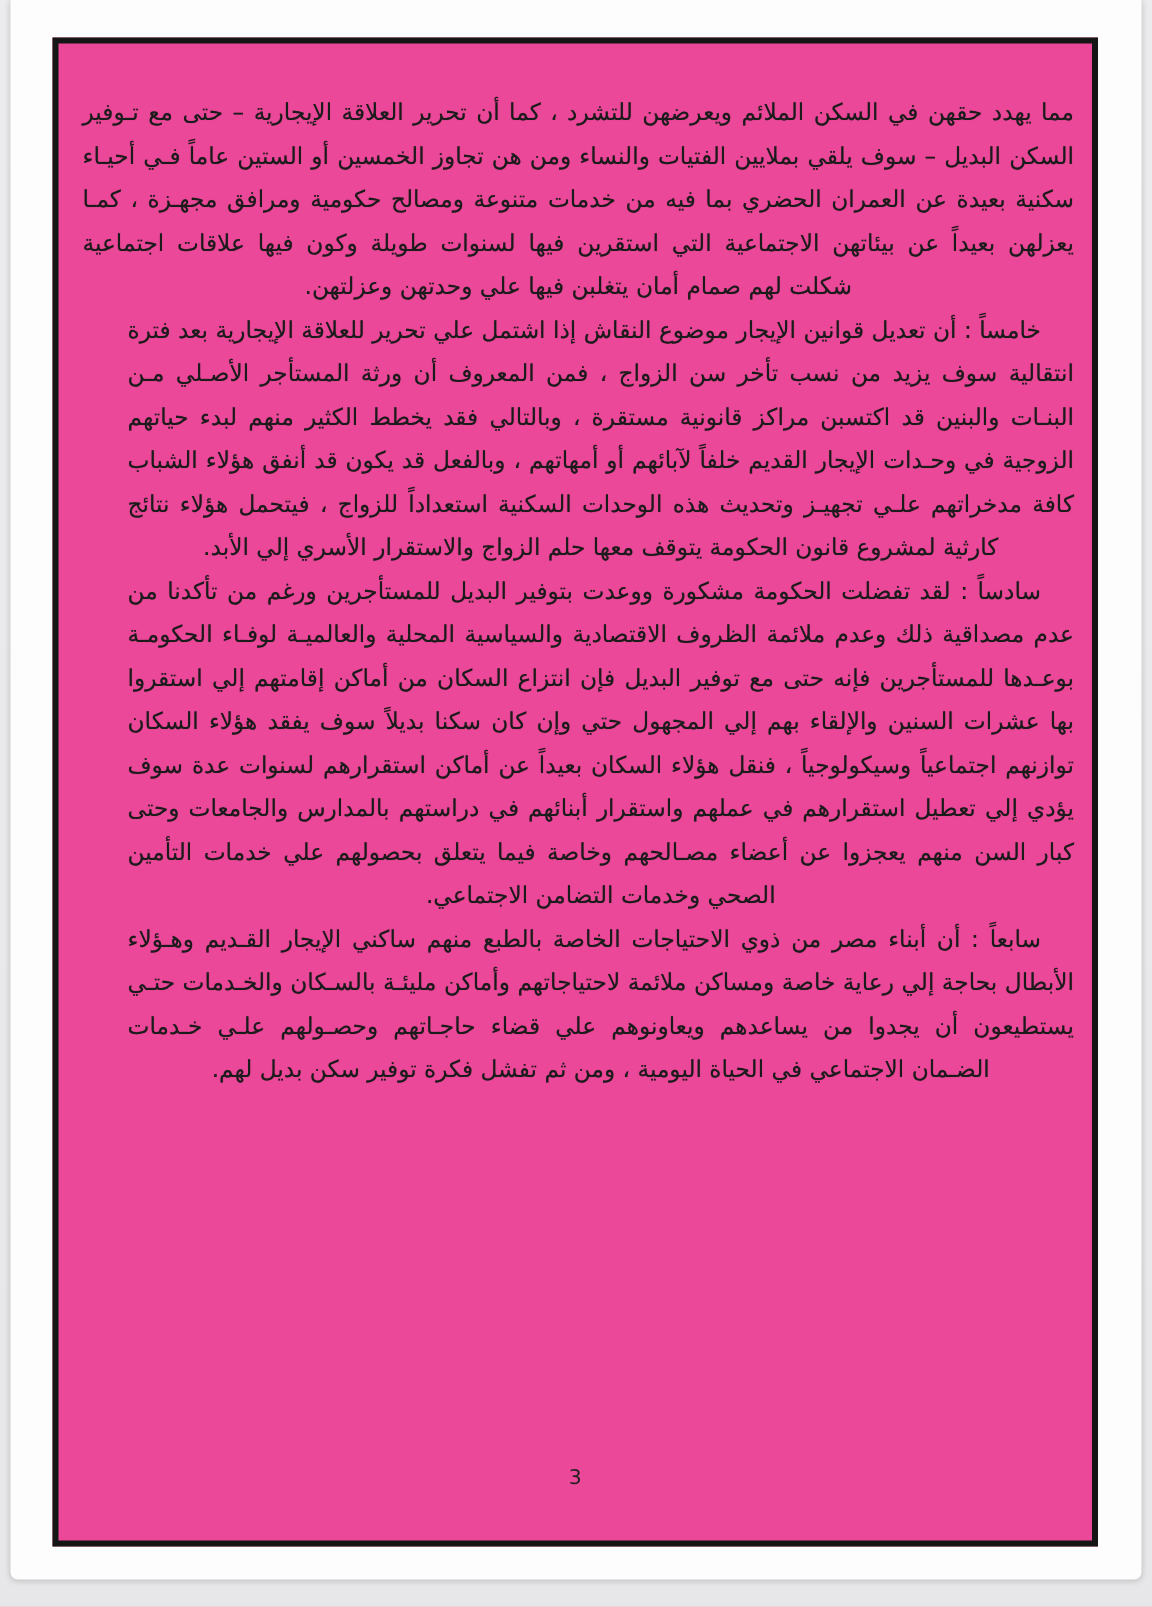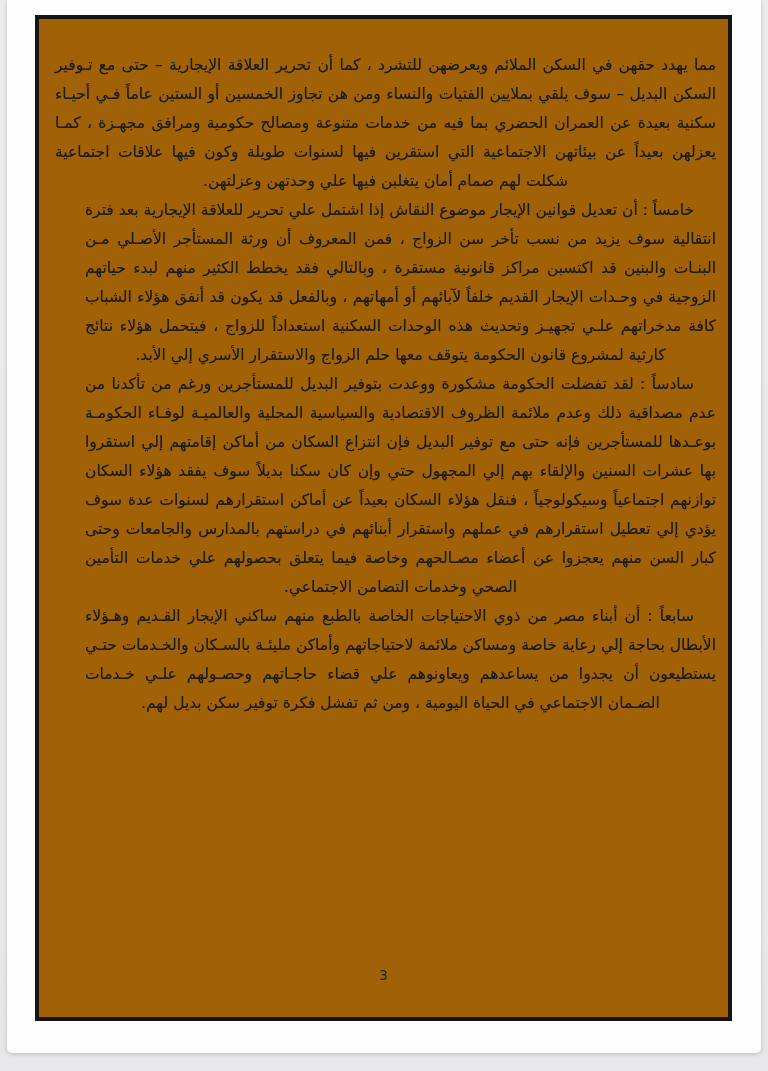--- a/index.html
+++ b/index.html
@@ -16,24 +16,24 @@
   }
   .doc-page {
     position: absolute;
     left: 7px; top: 0; width: 754px; height: 1053px;
     background: #fdfdfd;
     border-radius: 0 0 5px 5px;
     box-shadow: 0 1px 4px rgba(0,0,0,0.18);
   }
   .border-frame {
     position: absolute;
-    left: 28px; top: 15px;
+    left: 28px; top: 25px;
     width: 697px; height: 1006px;
     border: 4px solid #151515;
-    background: #a16207;
+    background: #ec4899;
   }
   .text-block {
     position: absolute;
     top: 32px; right: 12px; left: 16px;
     direction: rtl;
     color: #1b1b1b;
     font-size: 15.5px;
     line-height: 29px;
     text-align: justify;
     text-align-last: center;

